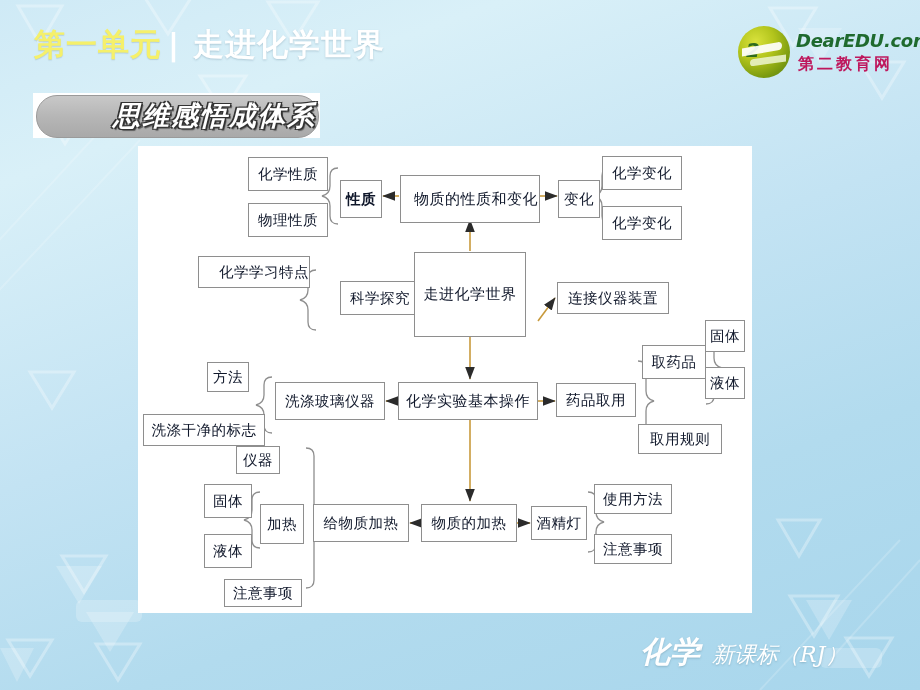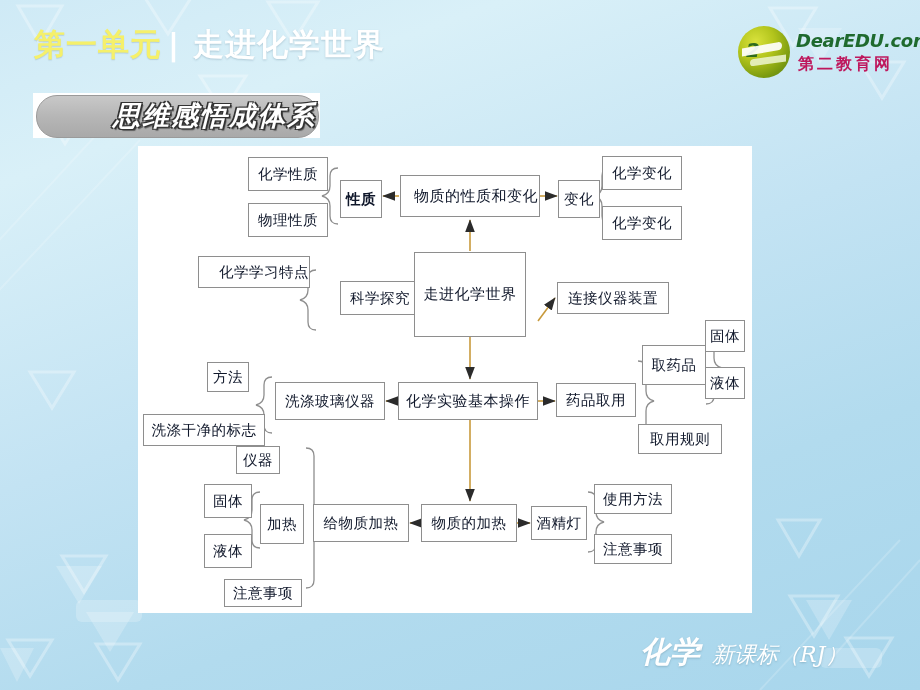--- a/index.html
+++ b/index.html
@@ -233,36 +233,36 @@
 
       <path d="M122 346 q-8 0 -8 8 v10 q0 8 -8 10 q8 2 8 10 v10 q0 8 8 8"></path>
 
       <path d="M450 346 q8 0 8 8 v12 q0 8 8 10 q-8 2 -8 10 v12 q0 8 -8 8"></path>
     </g>
   </svg>
 
   <div class="nodelbl" style="left:110px;top:11px;width:80px;height:34px;">化学性质</div>
   <div class="nodelbl" style="left:110px;top:57px;width:80px;height:34px;">物理性质</div>
   <div class="nodelbl" style="left:202px;top:34px;width:42px;height:38px;font-weight:bold;">性质</div>
-  <div class="nodelbl big" style="left:262px;top:29px;width:140px;height:42px;padding-left:12px;">物质的性质和变化</div>
+  <div class="nodelbl big" style="left:262px;top:29px;width:140px;height:48px;padding-left:12px;">物质的性质和变化</div>
   <div class="nodelbl" style="left:420px;top:34px;width:42px;height:38px;">变化</div>
   <div class="nodelbl" style="left:464px;top:10px;width:80px;height:34px;">化学变化</div>
   <div class="nodelbl" style="left:464px;top:60px;width:80px;height:34px;">化学变化</div>
 
   <div class="nodelbl" style="left:60px;top:110px;width:112px;height:32px;padding-left:20px;">化学学习特点</div>
   <div class="nodelbl" style="left:182px;top:135px;width:80px;height:34px;margin-left:20px;">科学探究</div>
   <div class="nodelbl big" style="left:276px;top:106px;width:112px;height:85px;">走进化学世界</div>
   <div class="nodelbl" style="left:419px;top:136px;width:112px;height:32px;">连接仪器装置</div>
 
   <div class="nodelbl" style="left:69px;top:216px;width:42px;height:30px;">方法</div>
   <div class="nodelbl" style="left:5px;top:268px;width:122px;height:32px;">洗涤干净的标志</div>
   <div class="nodelbl" style="left:137px;top:236px;width:110px;height:38px;">洗涤玻璃仪器</div>
   <div class="nodelbl big" style="left:260px;top:236px;width:140px;height:38px;">化学实验基本操作</div>
   <div class="nodelbl" style="left:418px;top:237px;width:80px;height:34px;">药品取用</div>
-  <div class="nodelbl" style="left:504px;top:199px;width:64px;height:40px;">取药品</div>
+  <div class="nodelbl" style="left:504px;top:199px;width:64px;height:34px;">取药品</div>
   <div class="nodelbl" style="left:567px;top:174px;width:40px;height:32px;">固体</div>
   <div class="nodelbl" style="left:567px;top:221px;width:40px;height:32px;">液体</div>
   <div class="nodelbl" style="left:500px;top:278px;width:84px;height:30px;">取用规则</div>
 
   <div class="nodelbl" style="left:98px;top:300px;width:44px;height:28px;">仪器</div>
   <div class="nodelbl" style="left:66px;top:338px;width:48px;height:34px;">固体</div>
   <div class="nodelbl" style="left:66px;top:388px;width:48px;height:34px;">液体</div>
   <div class="nodelbl" style="left:122px;top:358px;width:44px;height:40px;">加热</div>
   <div class="nodelbl" style="left:86px;top:433px;width:78px;height:28px;">注意事项</div>
   <div class="nodelbl" style="left:175px;top:358px;width:96px;height:38px;">给物质加热</div>

